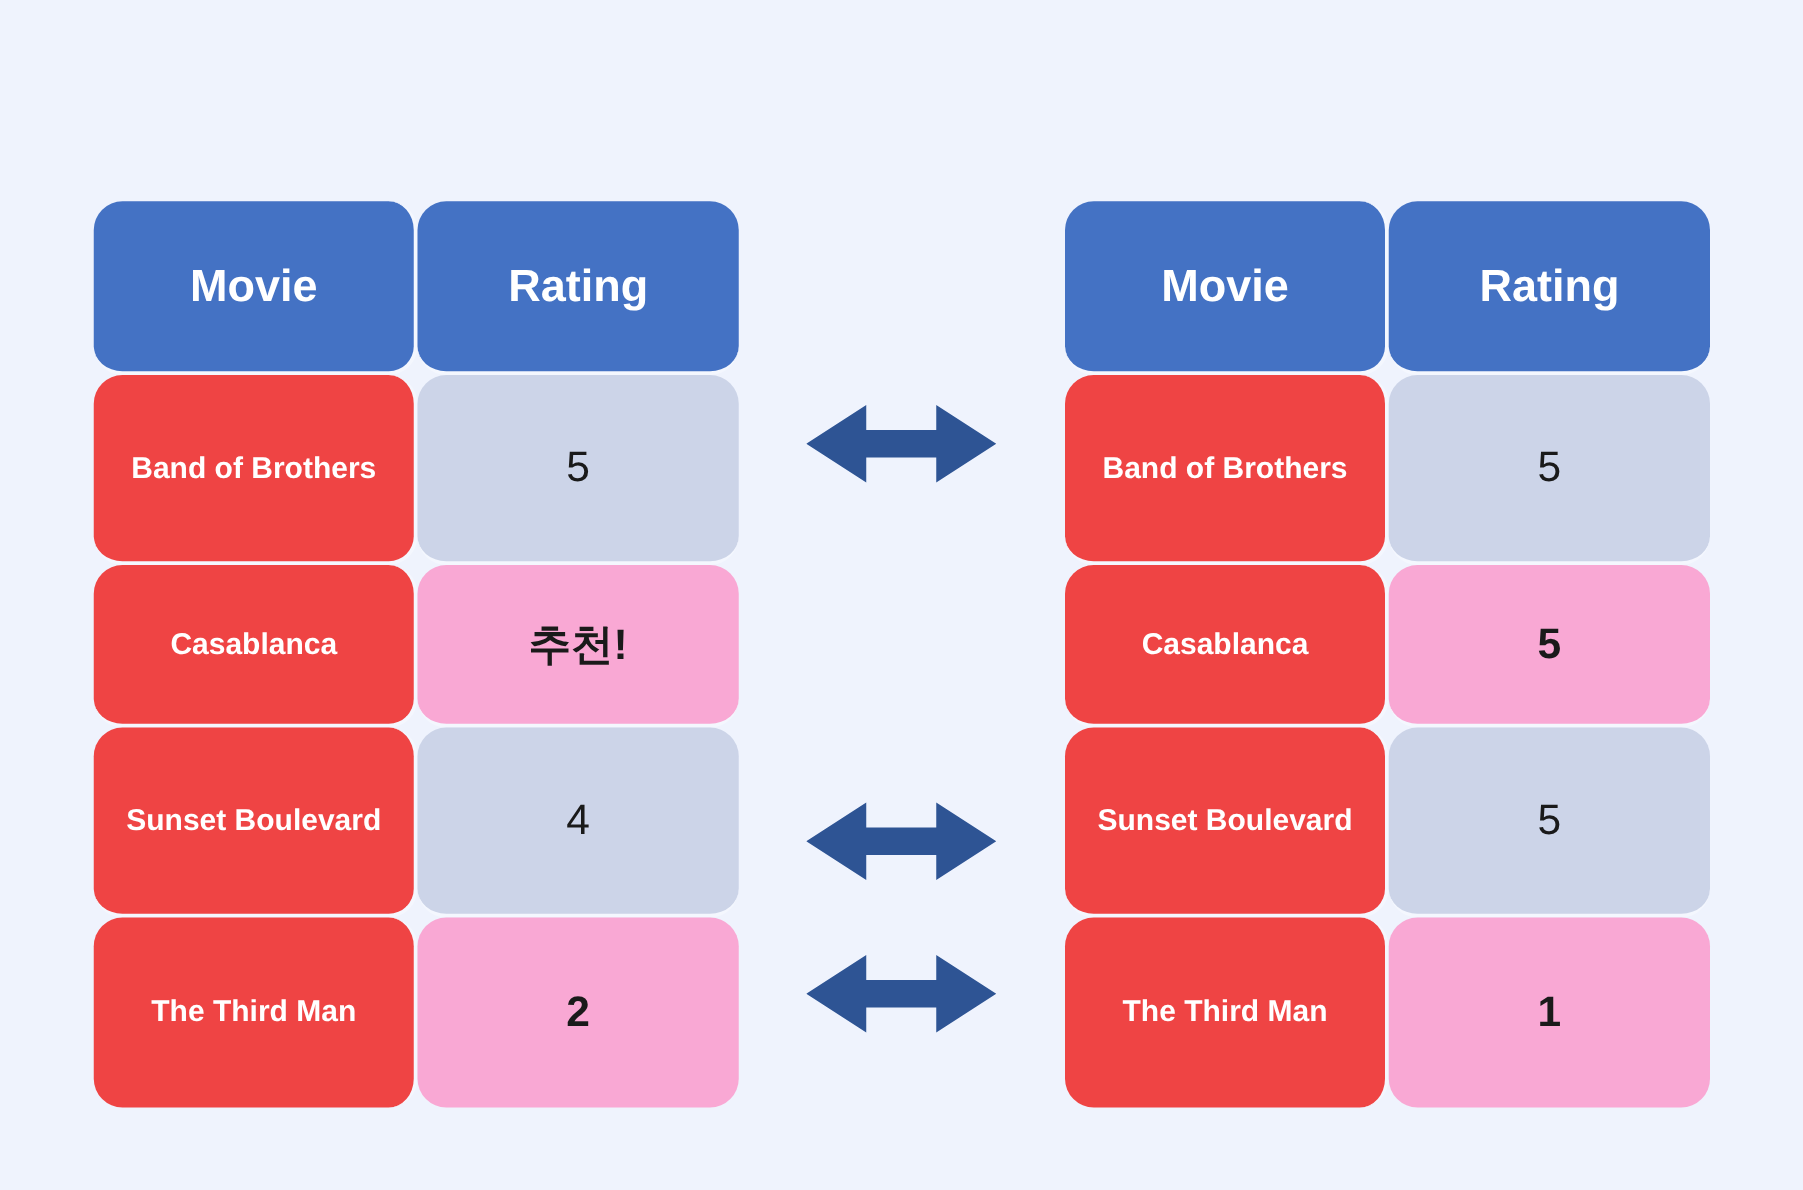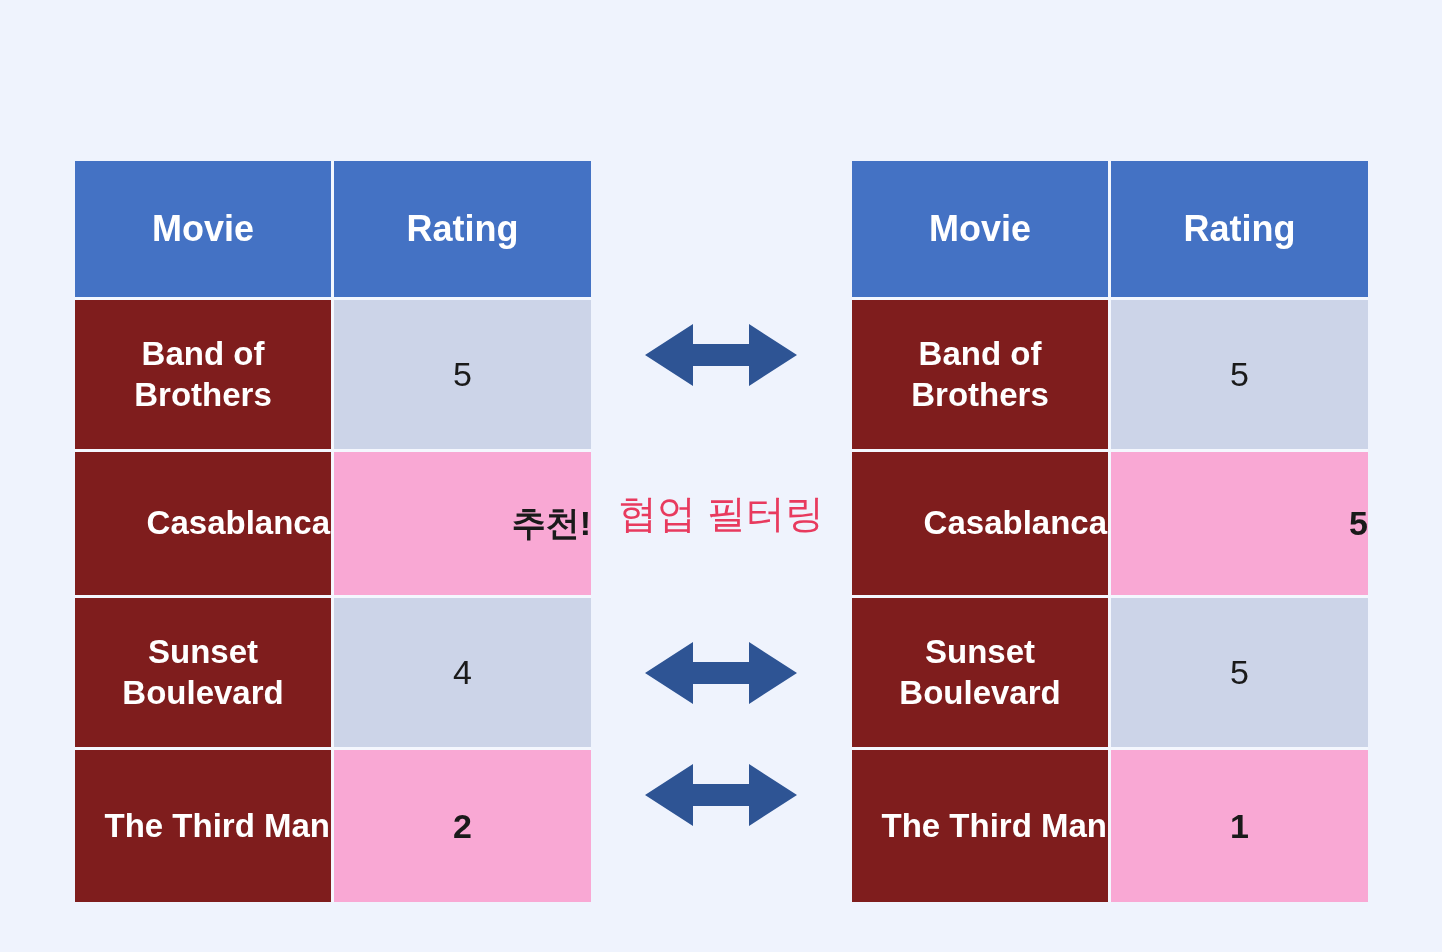--- a/index.html
+++ b/index.html
@@ -46,57 +46,58 @@
   .ratings-table col.c-movie  { width: 50.2%; }
   .ratings-table col.c-rating { width: 49.8%; }
 
   .ratings-table th,
   .ratings-table td {
     padding: 0;
     margin: 0;
     text-align: center;
     vertical-align: middle;
     box-sizing: border-box;
+    border-radius: 23px;
   }
 
   .ratings-table thead th {
     height: 139px;
     background: #4472c4;
     color: #ffffff;
     font-size: 36px;
     font-weight: bold;
     border-bottom: 3px solid #f4f7fe;
   }
   .ratings-table thead th.col-movie  { border-right: 3px solid #f4f7fe; }
 
   .ratings-table tbody td.movie-cell {
-    background: #7f1d1d;
+    background: #ef4444;
     color: #ffffff;
-    font-size: 33px;
+    font-size: 24px;
     font-weight: bold;
     line-height: 1.22;
-    padding: 0 1px;
+    padding: 0 24px;
     border-right: 3px solid #f4f7fe;
     border-bottom: 3px solid #f4f7fe;
   }
-  .ratings-table tbody tr:last-child td.movie-cell { border-bottom: none; text-align: right; }
+  .ratings-table tbody tr:last-child td.movie-cell { border-bottom: none; }
 
   .ratings-table tbody td.rating-cell {
     color: #1a1a1a;
     font-size: 34px;
     font-weight: 400;
     border-bottom: 3px solid #f4f7fe;
   }
   .ratings-table tbody tr:last-child td.rating-cell { border-bottom: none; }
 
   .ratings-table tbody tr.band-dark  td.rating-cell { background: #ccd4e8; }
   .ratings-table tbody tr.band-light td.rating-cell { background: #f9a8d4; font-weight: bold; }
 
   .row-tall  td { height: 152px; }
-  .row-short td { height: 146px; text-align: right; }
+  .row-short td { height: 130px; }
 
   .rating-note { font-size: 33px; color: #1a1a1a; }
 
   
   .arrow {
     position: absolute;
     width: 152px;
     height: 74px;
   }
   #arrow-1 { left: 645px; top: 318px; }
@@ -150,21 +151,20 @@
         <td class="movie-cell">The Third Man</td>
         <td class="rating-cell">2</td>
       </tr>
     </tbody>
   </table>
 
   <svg class="arrow" id="arrow-1" viewBox="0 0 152 74">
     <polygon points="0,37 48,6 48,26 104,26 104,6 152,37 104,68 104,48 48,48 48,68" fill="#2e5494"></polygon>
   </svg>
 
-  <div class="center-label">협업 필터링</div>
 
   <svg class="arrow" id="arrow-2" viewBox="0 0 152 74">
     <polygon points="0,37 48,6 48,26 104,26 104,6 152,37 104,68 104,48 48,48 48,68" fill="#2e5494"></polygon>
   </svg>
 
   <svg class="arrow" id="arrow-3" viewBox="0 0 152 74">
     <polygon points="0,37 48,6 48,26 104,26 104,6 152,37 104,68 104,48 48,48 48,68" fill="#2e5494"></polygon>
   </svg>
 
 

